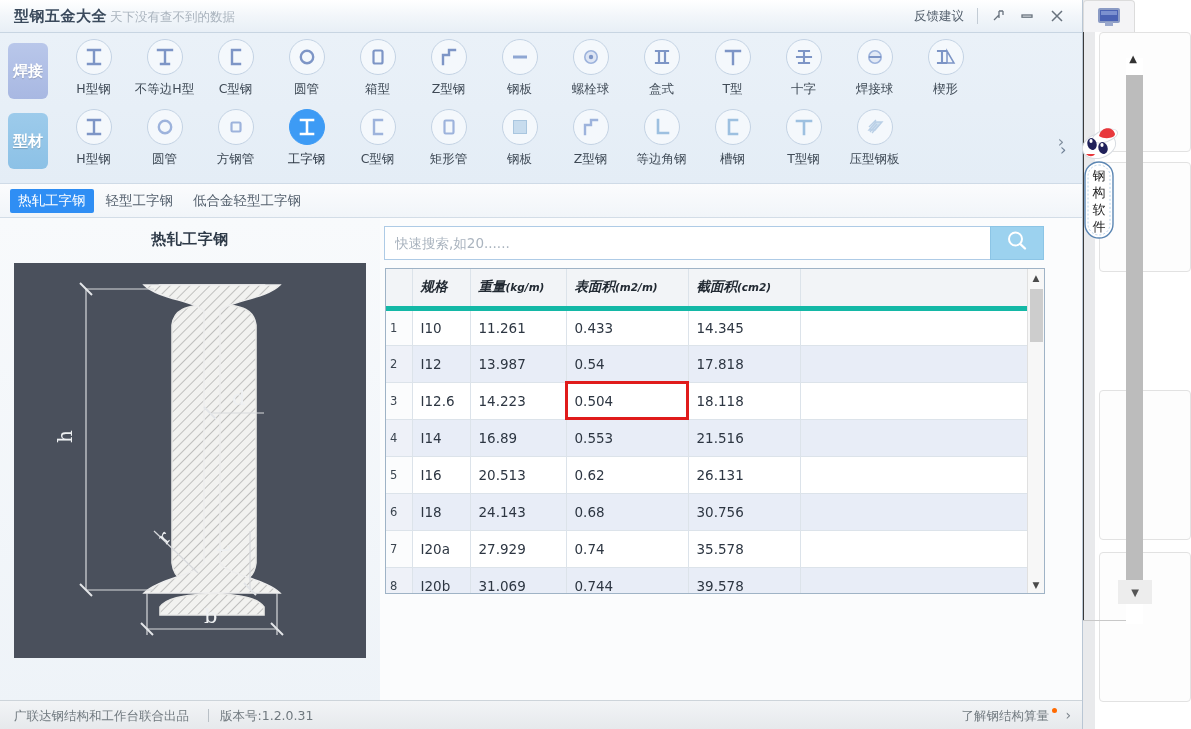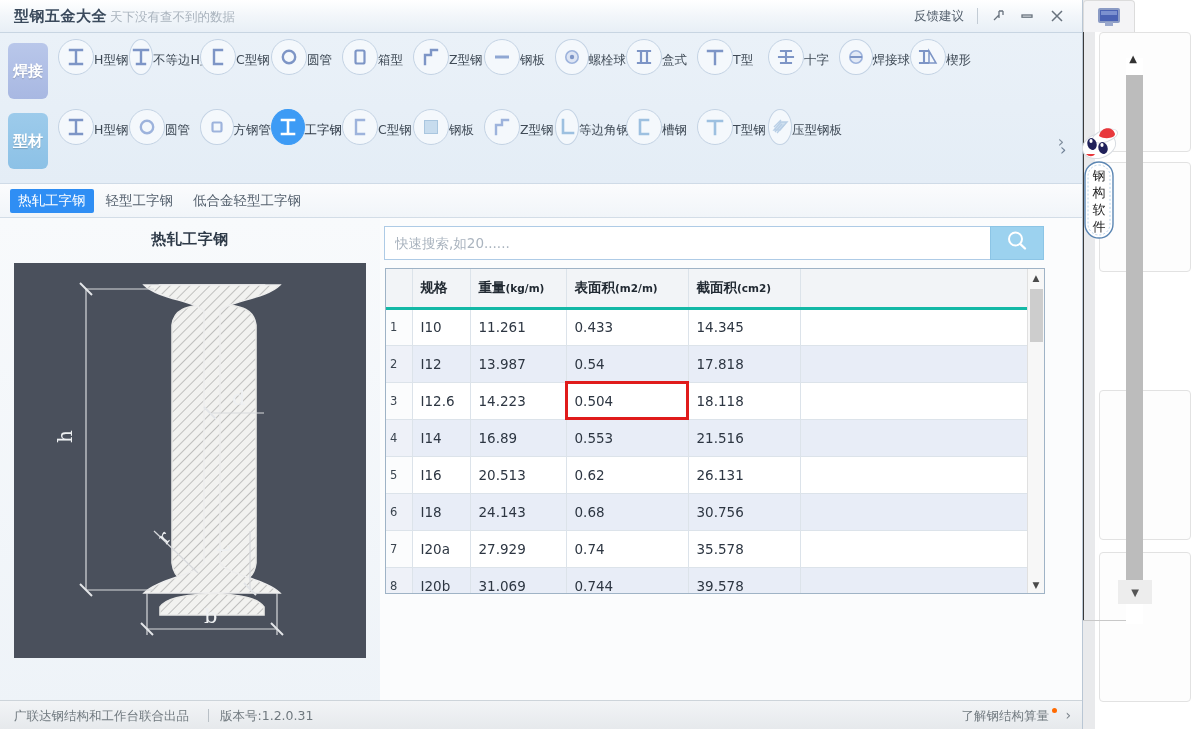--- a/index.html
+++ b/index.html
@@ -125,21 +125,21 @@
     border-radius: 6px;
     display:flex; flex-direction: column; align-items:center; justify-content:center;
     color:#ffffff; font-size: 15px; font-weight: 700; line-height: 19px;
     flex: 0 0 auto;
     text-shadow: 0 1px 1px rgba(0,0,0,.18);
   }
   .cat-tag.weld { background: linear-gradient(to bottom,#b9c7ea,#a8b8e2); }
   .cat-tag.shape { background: linear-gradient(to bottom,#9dcbeb,#8cc1e6); }
   .cat-items { display:flex; align-items:flex-start; padding-left: 10px; flex: 1 1 auto; }
   .cat-item {
-    width: 71px; display:flex; flex-direction:row; align-items:center;
+    width: 71px; display:flex; flex-direction:column; align-items:center;
     cursor:pointer; flex: 0 0 auto;
   }
   .cat-circle {
     width: 36px; height: 36px; border-radius: 50%;
     border: 1px solid #c4d3e4; background: #f4f8fc;
     display:flex; align-items:center; justify-content:center;
     margin-bottom: 6px;
   }
   .cat-item.active .cat-circle { background: #3d9bf5; border-color:#3d9bf5; }
   .cat-label { font-size: 12.5px; color: #3f4a56; white-space: nowrap; }
@@ -199,21 +199,22 @@
     border: 1px solid #9fb3c6; background: #fff; overflow:hidden;
   }
   table.grid { border-collapse: collapse; width: 642px; table-layout: fixed; }
   table.grid th, table.grid td {
     border-right: 1px solid #dce3ea; border-bottom: 1px solid #dce3ea;
     font-size: 13.5px; color: #2d3642; height: 37px; padding: 0 8px;
     text-align: left; font-weight: normal; white-space: nowrap; overflow:hidden;
   }
   table.grid th {
     background: #f2f4f7; height: 39px; font-weight: 700; color:#222a33;
-    border-bottom: 3px solid #14b8a6;
+    border-bottom: 5px solid #14b8a6;
+    font-style: italic;
   }
   table.grid th.idx, table.grid td.idx {
     width: 26px; background: #f2f4f7; color: #3a444f; font-size: 11.5px;
     padding: 0 4px; text-align:left;
   }
   table.grid td.idx { background:#fbfcfd; }
   .col-spec { width: 58px; }
   .col-w    { width: 96px; }
   .col-s    { width: 122px; }
   .col-a    { width: 112px; }
@@ -482,20 +483,28 @@
 
           <div class="cat-item">
             <span class="cat-circle">
               <svg width="22" height="20" viewBox="0 0 22 20">
                   <path d="M15 3 H7 V17 H15" stroke="#9db3dc" stroke-width="2.4" fill="none" stroke-linecap="square"></path>
                 </svg>
             </span>
             <span class="cat-label">C型钢</span>
           </div>
 
+          <div class="cat-item">
+            <span class="cat-circle">
+              <svg width="22" height="20" viewBox="0 0 22 20">
+                  <rect x="6.5" y="3.5" width="9" height="13" rx="1.2" stroke="#9db3dc" stroke-width="2.2" fill="none"></rect>
+                </svg>
+            </span>
+            <span class="cat-label">矩形管</span>
+          </div>
 
 
           <div class="cat-item">
             <span class="cat-circle">
               <svg width="22" height="20" viewBox="0 0 22 20">
                   <rect x="4.5" y="3.5" width="13" height="13" fill="#c7dcee"></rect>
                   <rect x="4.5" y="3.5" width="13" height="13" fill="none" stroke="#a9c6df" stroke-width="1"></rect>
                 </svg>
             </span>
             <span class="cat-label">钢板</span>

